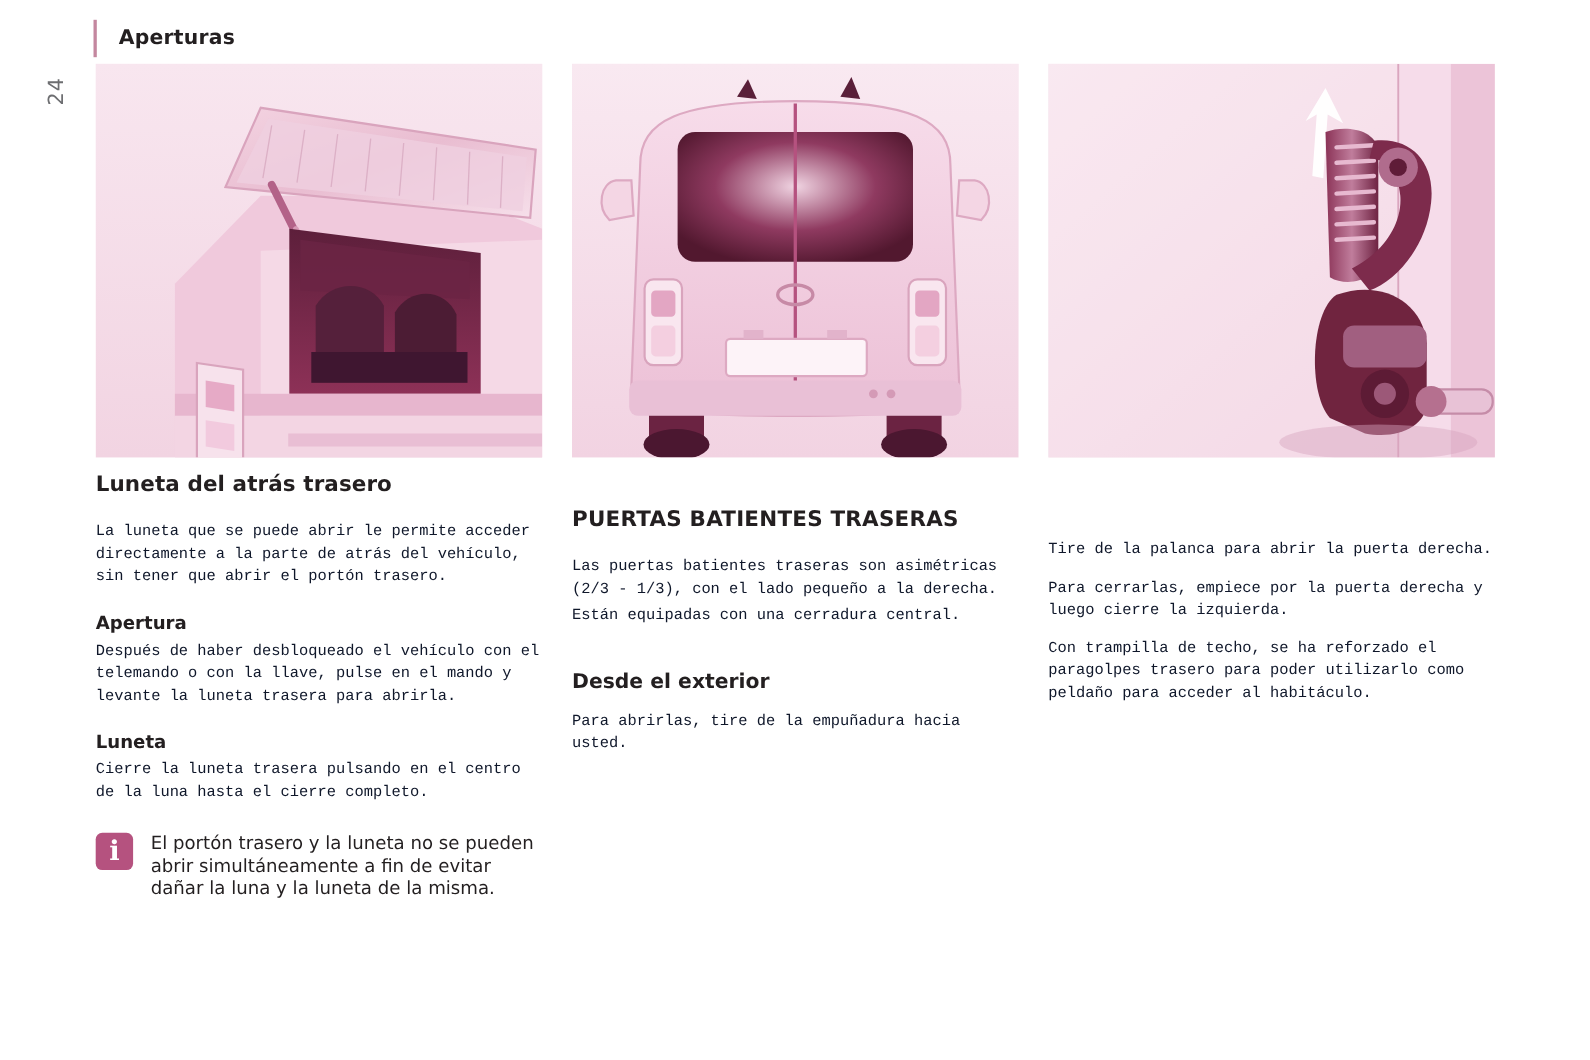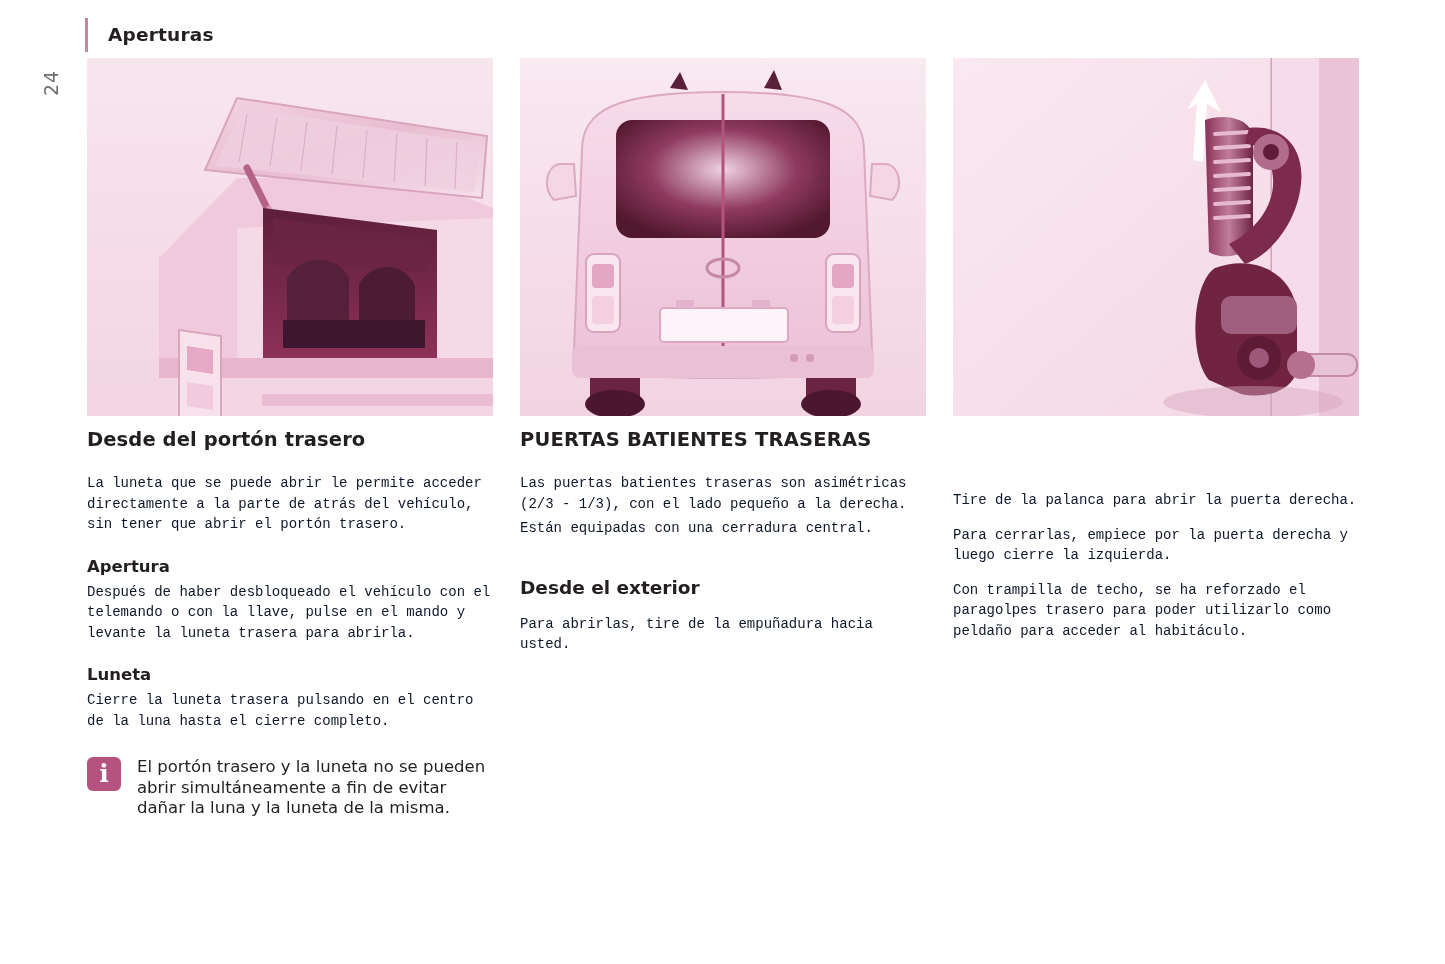--- a/index.html
+++ b/index.html
@@ -70,21 +70,21 @@
 
   .fig svg { display: block; width: 100%; height: 100%; }
 
   
   .col {
     position: absolute;
     top: 428px;
     width: 406px;
   }
   .col-1 { left: 87px; }
-  .col-2 { left: 520px; }
+  .col-2 { left: 520px; margin-top: 32px; }
   .col-3 { left: 953px; }
 
   h2.section-title {
     font-size: 19.5px;
     font-weight: bold;
     margin: 0 0 22px 0;
     color: #231f20;
     letter-spacing: .1px;
   }
   h2.section-title.caps {
@@ -310,21 +310,21 @@
         <rect x="340" y="296" width="64" height="22" rx="10" fill="#e8c2d6" stroke="#c58ca8" stroke-width="2"></rect>
         <circle cx="348" cy="307" r="14" fill="#b5708f"></circle>
 
         <ellipse cx="300" cy="344" rx="90" ry="16" fill="#d7a5bf" opacity="0.45"></ellipse>
       </svg>
     </div>
 
   </div>
 
   <div class="col col-1">
-    <h2 class="section-title">Desde del portón trasero</h2>
+    <h2 class="section-title">Luneta del atrás trasero</h2>
     <p class="body">La luneta que se puede abrir le permite acceder directamente a la parte de atrás del vehículo, sin tener que abrir el portón trasero.</p>
     <h3 class="sub-title">Apertura</h3>
     <p class="body">Después de haber desbloqueado el vehículo con el telemando o con la llave, pulse en el mando y levante la luneta trasera para abrirla.</p>
     <h3 class="sub-title">Luneta</h3>
     <p class="body">Cierre la luneta trasera pulsando en el centro de la luna hasta el cierre completo.</p>
 
     <div class="note">
       <div class="note-icon">i</div>
       <p>El portón trasero y la luneta no se pueden abrir simultáneamente a fin de evitar dañar la luna y la luneta de la misma.</p>
     </div>

